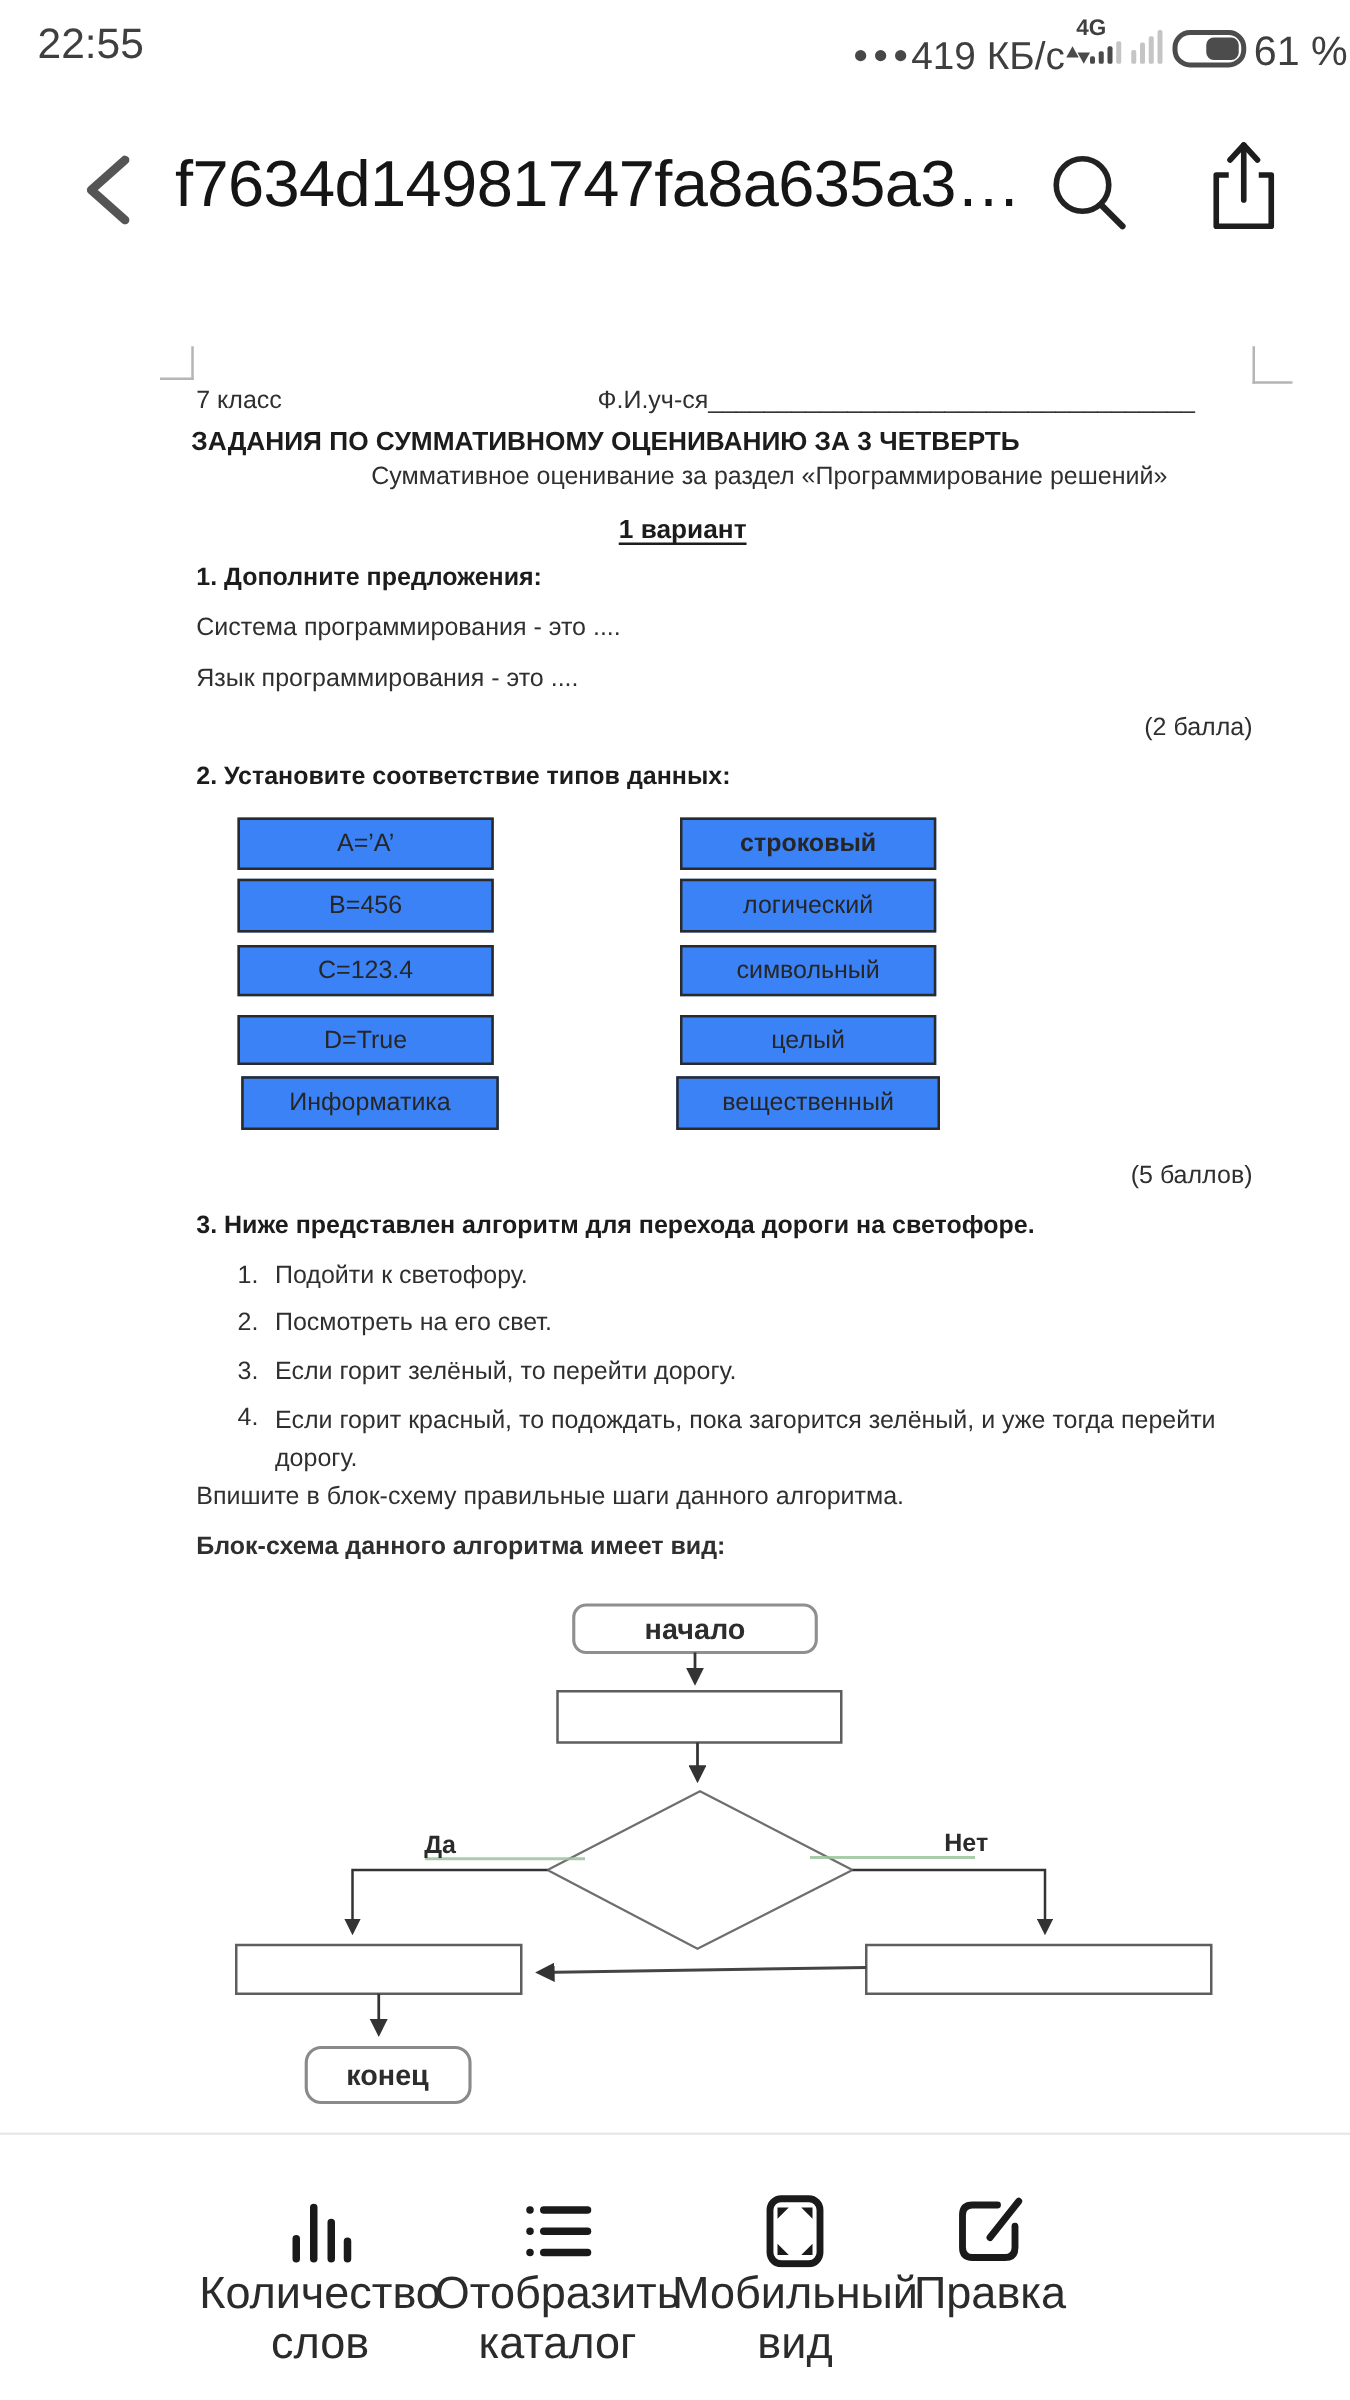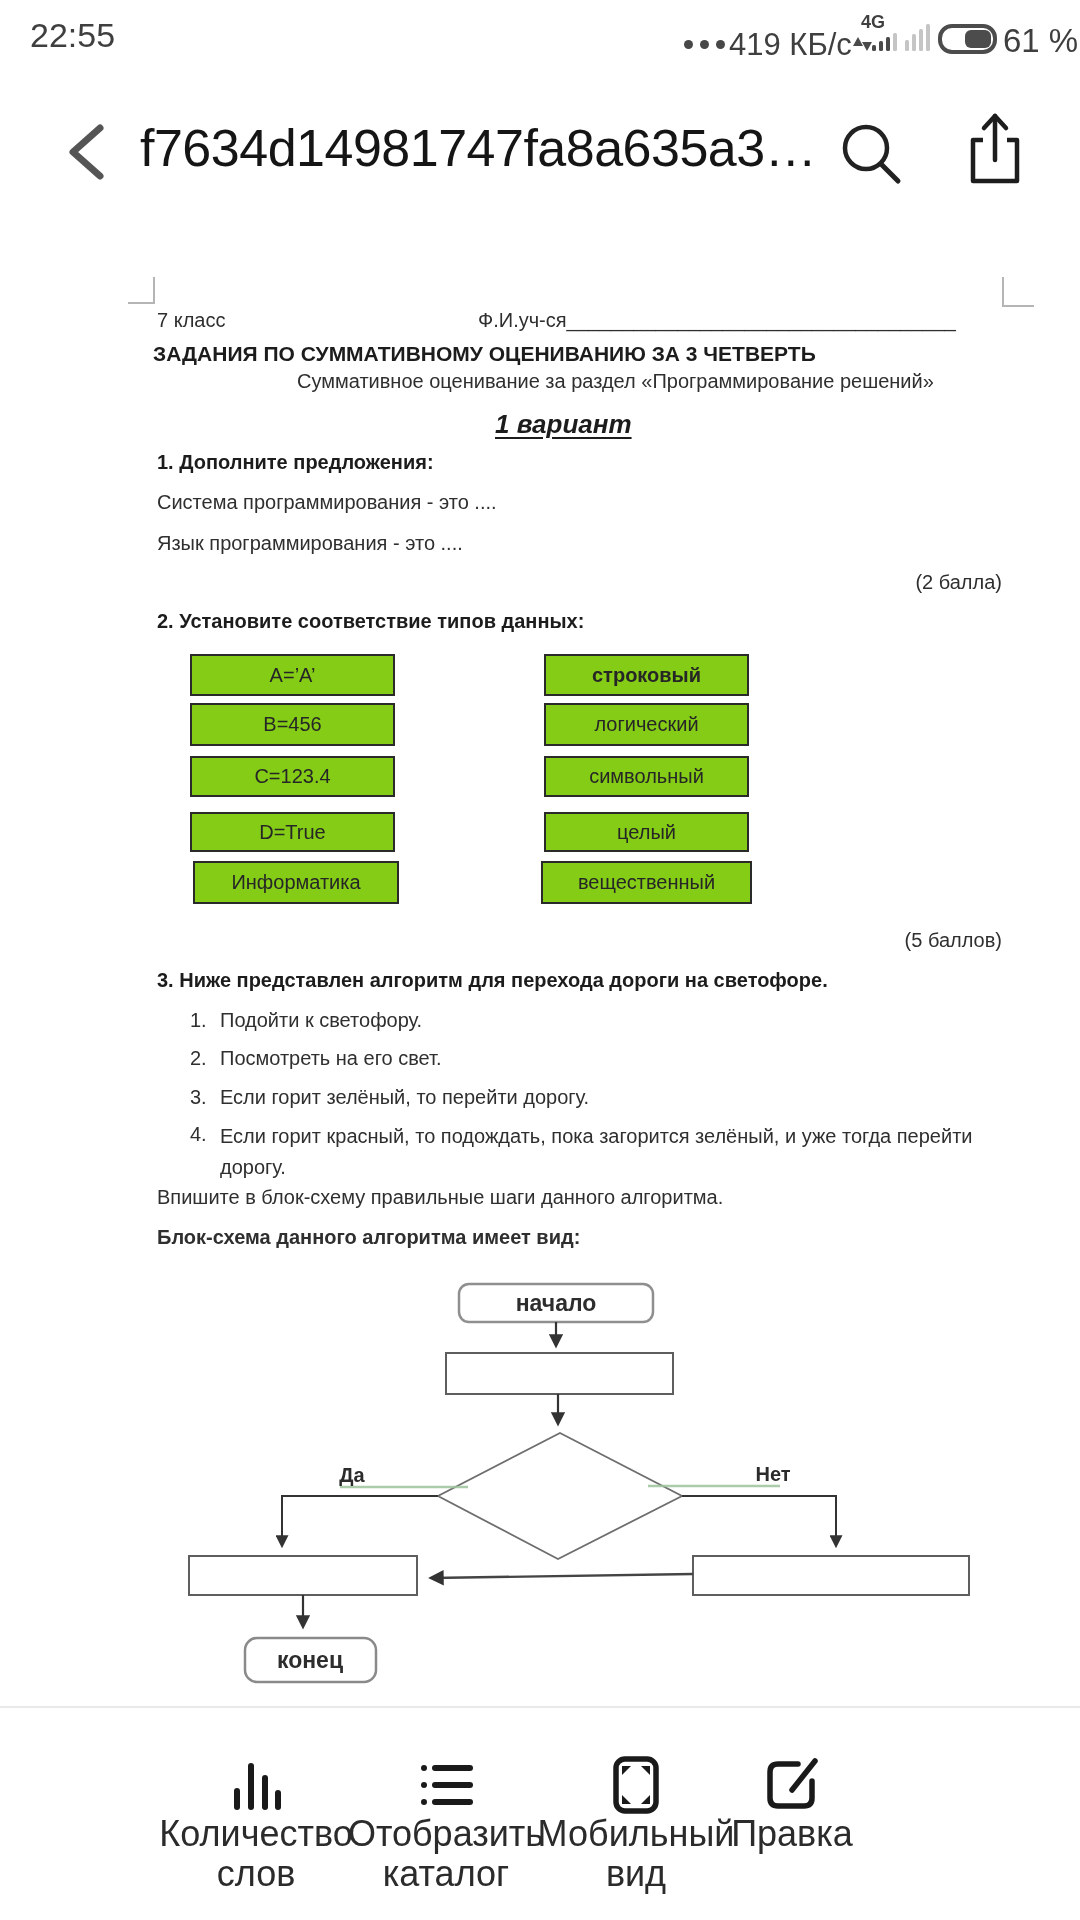--- a/index.html
+++ b/index.html
@@ -15,21 +15,21 @@
   .battery-fill{position:absolute;right:2px;top:2px;width:26px;height:18px;
                 background:#4c4c4c;border-radius:6px;}
   
   .app-title{font-size:52px;font-weight:500;color:#151515;letter-spacing:-0.5px;white-space:nowrap;}
   
   .doc{font-size:20px;color:#2f2f2f;white-space:nowrap;line-height:26px;}
   .bold{font-weight:700;color:#1c1c1c;}
   .right-align{text-align:right;}
   .corner{position:absolute;border-color:#b5b5b5;border-style:solid;border-width:0;}
   .mbox{position:absolute;border:2px solid #2a2a2a;display:flex;align-items:center;
-        justify-content:center;font-size:20px;color:#262626;background:#84cc16;}
+        justify-content:center;font-size:20px;color:#262626;background:#3b82f6;}
   .stepnum{display:inline-block;width:30px;}
   .steptext{display:inline-block;vertical-align:top;}
   .wrap{white-space:normal;width:778px;line-height:31px;}
   
   .tb-item{position:absolute;top:1756px;width:190px;display:flex;flex-direction:column;
            align-items:center;cursor:pointer;}
   .tb-label{font-size:36px;color:#2b2b2b;line-height:40px;text-align:center;white-space:nowrap;}
   .divider{position:absolute;left:0;top:1706px;width:1080px;height:2px;background:#e9e9e9;}
   svg text{font-family:"Liberation Sans",sans-serif;}
 </style>
@@ -93,21 +93,21 @@
 <div class="abs" style="left:0;top:220px;width:992px;height:1480px;">
 
   <div class="corner" style="left:128px;top:57px;width:25px;height:25px;border-right-width:2px;border-bottom-width:2px;"></div>
   <div class="corner" style="left:1002px;top:57px;width:30px;height:28px;border-left-width:2px;border-bottom-width:2px;"></div>
 
   <div class="abs doc" style="left:157px;top:87px;">7 класс</div>
   <div class="abs doc" style="left:478px;top:87px;">Ф.И.уч-ся___________________________________</div>
 
   <div class="abs doc bold" style="left:153px;top:121px;font-size:21px;">ЗАДАНИЯ ПО СУММАТИВНОМУ ОЦЕНИВАНИЮ ЗА 3 ЧЕТВЕРТЬ</div>
   <div class="abs doc" style="left:297px;top:148px;">Суммативное оценивание за раздел «Программирование решений»</div>
-  <div class="abs doc bold" style="left:495px;top:191px;font-size:26px;text-decoration:underline;text-underline-offset:4px;font-style:italic;">1 вариант</div>
+  <div class="abs doc bold" style="left:495px;top:191px;font-size:21px;text-decoration:underline;text-underline-offset:4px;">1 вариант</div>
 
   <div class="abs doc bold" style="left:157px;top:229px;">1. Дополните предложения:</div>
   <div class="abs doc" style="left:157px;top:269px;">Система программирования - это ....</div>
   <div class="abs doc" style="left:157px;top:310px;">Язык программирования - это ....</div>
   <div class="abs doc right-align" style="left:802px;top:349px;width:200px;">(2 балла)</div>
 
   <div class="abs doc bold" style="left:157px;top:388px;">2. Установите соответствие типов данных:</div>
 
   <div class="mbox" style="left:190px;top:434px;width:201px;height:38px;">A=’A’</div>
   <div class="mbox" style="left:190px;top:483px;width:201px;height:39px;">B=456</div>

